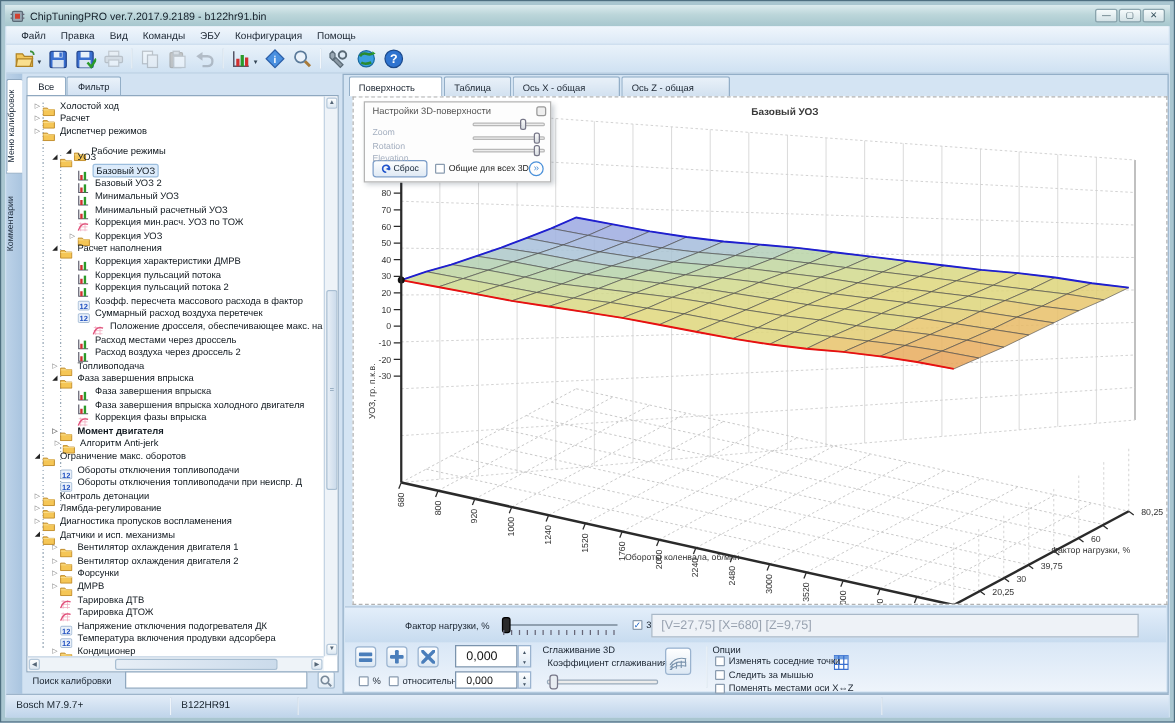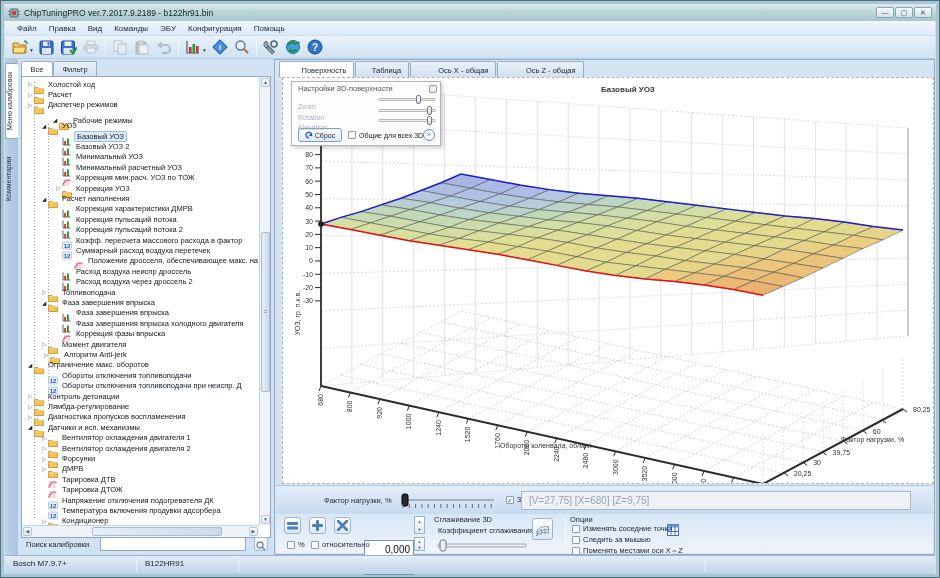--- a/index.html
+++ b/index.html
@@ -48,21 +48,21 @@
     font-size:5px; color:#567; text-align:center; }
   .sb-thumb { position:absolute; background:linear-gradient(90deg,#e7eef6,#cbdbeb); border:1px solid #a8bed2; border-radius:2px; }
   .sb-grip { position:absolute; left:2px; right:2px; top:50%; height:4px; margin-top:-2px;
     background-image:repeating-linear-gradient(to bottom,#9ab0c4 0 1px,transparent 1px 2px); }
   .searchrow { position:absolute; left:0; right:0; bottom:2px; height:17px; }
   .s-lbl { position:absolute; left:8px; top:4px; font-size:7.5px; color:#1a2430; }
   .s-inp { position:absolute; left:82px; top:1px; width:146px; height:14px; background:#fff; border:1px solid #8fa8c0; font-size:8px; padding:0 3px; }
   .s-btn { position:absolute; right:6px; top:1px; width:14px; height:14px; background:linear-gradient(#fbfdfe,#e2ecf5); border:1px solid #a8bed2; border-radius:2px; }
   
   .rpanel { position:absolute; left:269px; top:0; right:0; bottom:0; background:#d4e4f3; border:1px solid #93aec7; }
-  .ctab { position:absolute; top:1px; height:16px; font-size:7.5px; color:#1a2430; text-align:right; padding:4px 7px 0 7px;
+  .ctab { position:absolute; top:1px; height:16px; font-size:7.5px; color:#1a2430; text-align:left; padding:4px 7px 0 7px;
     background:linear-gradient(#e9f1f9,#d2e1f0); border:1px solid #93aec7; border-bottom:none; border-radius:2px 2px 0 0; }
   .ctab.active { background:#fff; z-index:2; }
   .chartbox { position:absolute; left:7px; top:17px; width:652px; height:407px; background:#fff; border:1px dashed #b2b2b2; }
   #c3d { position:absolute; left:0; top:0; }
   
   .spanel { position:absolute; left:8px; top:3px; width:150px; height:65px; background:#fdfdfd;
     border:1px solid #b4b4b4; box-shadow:2px 2px 4px rgba(40,60,80,.25); z-index:5; }
   .sp-title { position:absolute; left:6px; top:2px; font-size:7.5px; color:#555; }
   .sp-btn { position:absolute; right:3px; top:3px; width:8px; height:8px; border:1px solid #999; border-radius:2px; background:#eee; }
   .sp-row { position:absolute; left:6px; height:10px; }
@@ -76,21 +76,21 @@
     color:#4a90d9; font-size:8px; line-height:9px; text-align:center; }
   .cbox { width:8px; height:8px; background:#fff; border:1px solid #8a9cb0; border-radius:1px; font-size:7px; line-height:7px; color:#1b62c4; text-align:center; }
   
   .crow1 { position:absolute; left:1px; right:1px; top:425px; height:29px; background:linear-gradient(#e3eefa,#c7dbef); border-top:1px solid #b3c8dd;}
   .crow2 { position:absolute; left:1px; right:1px; top:454px; bottom:1px; background:linear-gradient(#d9e7f6,#eef4fb); }
   .lbl { font-size:7.5px; color:#1a2430; position:absolute; }
   .readout { position:absolute; left:245px; top:5px; width:390px; height:19px; background:#eef2f7; border:1px solid #a8b8c8;
     font-size:10px; color:#98a2b0; padding:3px 0 0 7px; white-space:nowrap; }
   .sqbtn { position:absolute; width:17px; height:17px; top:3px; border:1px solid #9ab3cf; border-radius:3px;
     background:linear-gradient(#ffffff,#dce8f4); display:flex; align-items:center; justify-content:center; }
-  .num-inp { position:absolute; background:#fff; border:1px solid #7a93ad; font-size:10px; color:#111; padding-left:20px;margin-top:24px; }
+  .num-inp { position:absolute; background:#fff; border:1px solid #7a93ad; font-size:10px; color:#111; padding-left:8px; }
   .spin { position:absolute; width:11px; border:1px solid #9ab3cf; background:linear-gradient(#fff,#dde9f4); font-size:4px; color:#456;
     display:flex; flex-direction:column; align-items:center; justify-content:space-around; }
   .chk { position:absolute; display:flex; gap:3px; align-items:center; font-size:7.5px; color:#1a2430; white-space:nowrap;}
   .vsep2 { position:absolute; width:1px; background:#b9cadb; border-right:1px solid #f4f9fd; }
   
   .statusbar { position:absolute; left:4px; right:4px; bottom:3px; height:19px;
     background:linear-gradient(#e3edf8,#bfd4ea); border-top:1px solid #9db4ca; }
   .st-cell { position:absolute; top:3px; font-size:8px; color:#15202a; }
   .st-sep { position:absolute; top:2px; bottom:2px; width:1px; background:#a8bdd2; border-right:1px solid #eef4fa; }
   svg text { font-family:"Liberation Sans", sans-serif; }
@@ -383,21 +383,21 @@
                 </svg></span>
               <span class="tlbl">Положение дросселя, обеспечивающее макс. на</span>
             </div>
             <div class="trow" style="top: 188.2px; padding-left: 32px;">
               <span class="tw"></span>
               <span class="ticn"><svg width="9" height="9" viewBox="0 0 9 9">
                   <path d="M1 0.5 V8 H8.5" stroke="#556" fill="none" stroke-width="0.9"></path>
                   <rect x="2.2" y="4" width="1.9" height="4" fill="#d03030"></rect>
                   <rect x="5" y="1.5" width="1.9" height="6.5" fill="#2a9a2a"></rect>
                 </svg></span>
-              <span class="tlbl">Расход воздуха неиспр дроссель</span>
+              <span class="tlbl">Расход местами через дроссель</span>
             </div>
             <div class="trow" style="top: 198.6px; padding-left: 32px;">
               <span class="tw"></span>
               <span class="ticn"><svg width="9" height="9" viewBox="0 0 9 9">
                   <path d="M1 0.5 V8 H8.5" stroke="#556" fill="none" stroke-width="0.9"></path>
                   <rect x="2.2" y="4" width="1.9" height="4" fill="#d03030"></rect>
                   <rect x="5" y="1.5" width="1.9" height="6.5" fill="#2a9a2a"></rect>
                 </svg></span>
               <span class="tlbl">Расход воздуха через дроссель 2</span>
             </div>
@@ -436,21 +436,21 @@
               <span class="tlbl">Фаза завершения впрыска холодного двигателя</span>
             </div>
             <div class="trow" style="top: 250.6px; padding-left: 32px;">
               <span class="tw"></span>
               <span class="ticn"><svg width="9" height="9" viewBox="0 0 9 9">
                   <path d="M1 2 H8 M1 4.5 H8 M1 7 H8 M2.5 1 V8 M6 1 V8" stroke="#f0aabe" stroke-width="0.6"></path>
                   <path d="M0.5 7.5 Q3 0.5 8.5 2.5" fill="none" stroke="#e0507a" stroke-width="1.1"></path>
                 </svg></span>
               <span class="tlbl">Коррекция фазы впрыска</span>
             </div>
-            <div class="trow" style="top: 261px; padding-left: 18px;">
+            <div class="trow" style="top: 261px; padding-left: 18px; font-weight: bold;">
               <span class="tw">▷</span>
               <span class="ticn"><svg width="10" height="9" viewBox="0 0 10 9">
                   <path d="M0.5 2.5 h3.4 l1 1.2 H9.5 v4.8 H0.5 Z" fill="#f5c656" stroke="#c08c2c" stroke-width="0.8"></path>
                   <path d="M0.5 4.2 h9 v-0.6 h-9 Z" fill="#fbe39a"></path>
                 </svg></span>
               <span class="tlbl">Момент двигателя</span>
             </div>
             <div class="trow" style="top: 271.4px; padding-left: 20px;">
               <span class="tw">▷</span>
               <span class="ticn"><svg width="10" height="9" viewBox="0 0 10 9">

